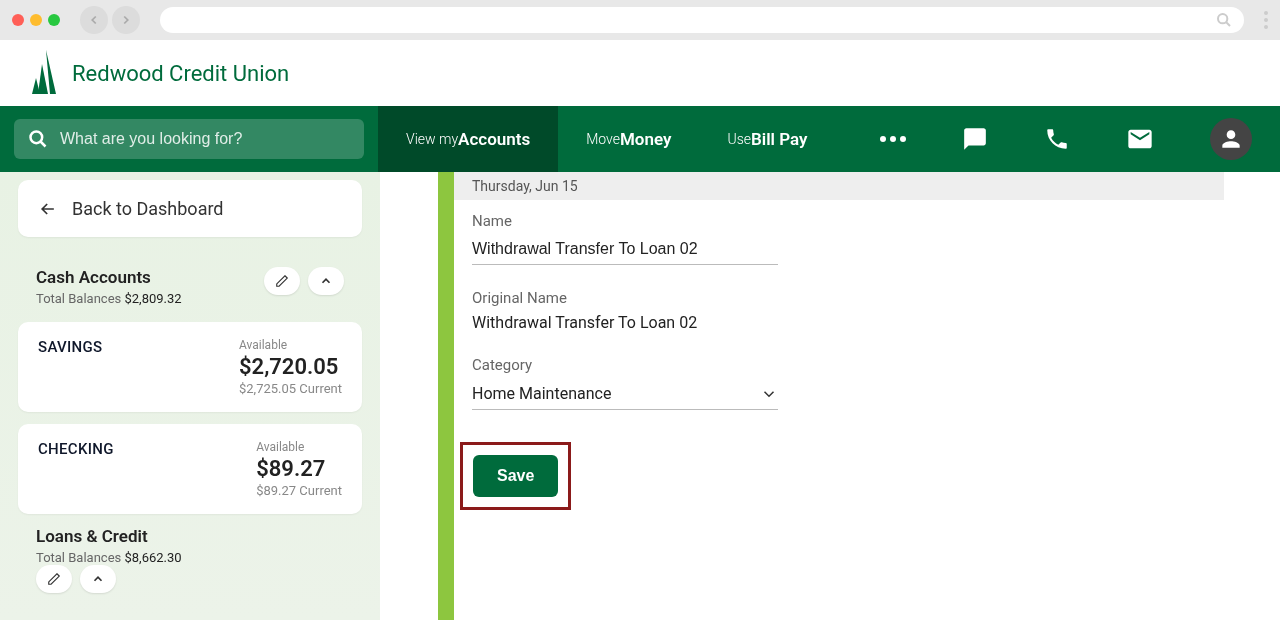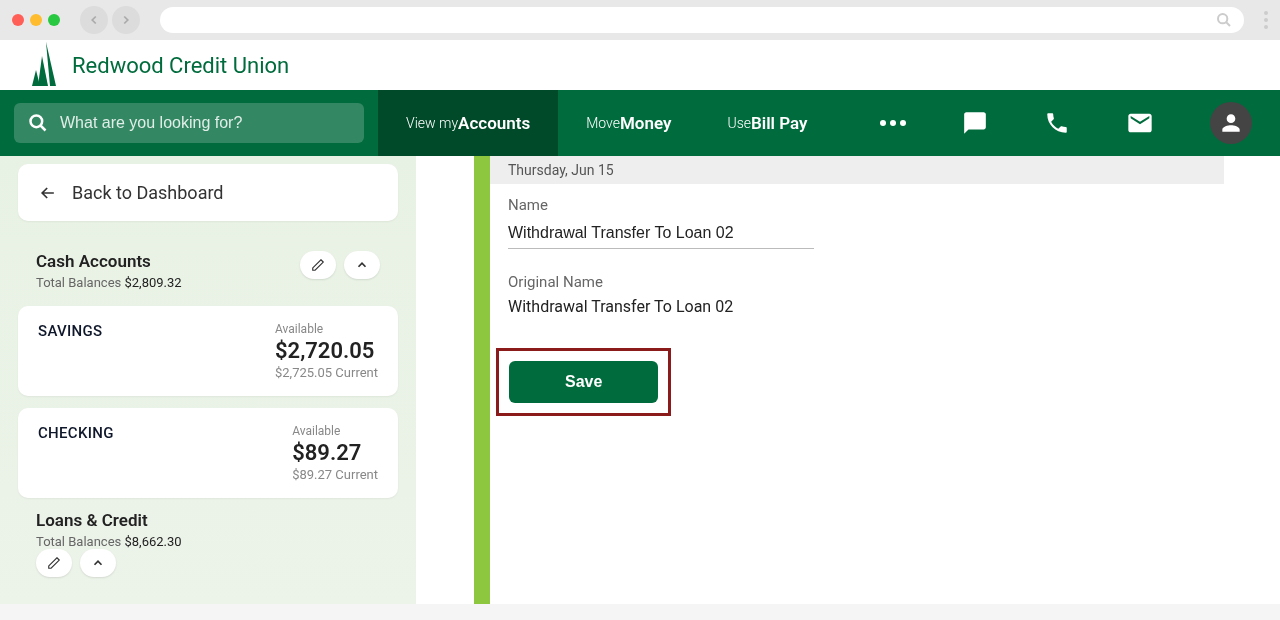--- a/index.html
+++ b/index.html
@@ -13,21 +13,21 @@
     .light.yellow { background: #febc2e; }
     .light.green { background: #28c840; }
     .nav-arrows { display: flex; gap: 4px; margin-left: 12px; }
     .nav-arrow { width: 28px; height: 28px; background: #dcdcdc; border-radius: 50%; display: flex; align-items: center; justify-content: center; color: #aaa; }
     .url-bar { flex: 1; height: 26px; background: #fff; border-radius: 13px; margin-left: 12px; display: flex; align-items: center; justify-content: flex-end; padding: 0 12px; }
     .url-search-icon { color: #ccc; }
     .browser-menu { display: flex; flex-direction: column; gap: 3px; margin-left: 12px; }
     .browser-menu .dot { width: 4px; height: 4px; background: #ccc; border-radius: 50%; }
     
     
-    .logo-bar { height: 50px; background: #fff; display: flex; padding: 0 30px; }
+    .logo-bar { height: 66px; background: #fff; display: flex; padding: 0 30px; }
     .logo { display: flex; align-items: center; gap: 10px; }
     .logo-mark { position: relative; width: 32px; height: 46px; }
     .logo-text { color: #006b3c; font-size: 22px; font-weight: 400; }
     
     
     .nav-bar { height: 66px; background: #006b3c; display: flex; align-items: stretch; }
     .search-container { padding: 13px 14px; }
     .search-box { width: 350px; height: 40px; background: rgba(255,255,255,0.2); border-radius: 6px; display: flex; align-items: center; padding: 0 14px; gap: 12px; }
     .search-icon-nav { color: #fff; }
     .search-input { background: transparent; border: none; outline: none; color: #fff; font-size: 16px; flex: 1; }
@@ -39,21 +39,21 @@
     .nav-tab .bottom { font-size: 17px; font-weight: 600; }
     .nav-spacer { flex: 1; }
     .nav-icons { display: flex; align-items: center; gap: 56px; padding-right: 28px; }
     .nav-icon { color: #fff; cursor: pointer; display: flex; align-items: center; }
     .more-dots { display: flex; gap: 4px; }
     .more-dots span { width: 6px; height: 6px; background: #fff; border-radius: 50%; }
     .avatar { width: 42px; height: 42px; background: #444; border-radius: 50%; display: flex; align-items: center; justify-content: center; }
     
     
     .main { display: flex; height: 448px; }
-    .sidebar { width: 416px; background: linear-gradient(180deg, #e8f2e4 0%, #ecf3e9 100%); padding: 8px 18px; overflow: hidden; }
+    .sidebar { width: 380px; background: linear-gradient(180deg, #e8f2e4 0%, #ecf3e9 100%); padding: 8px 18px; overflow: hidden; }
     .back-btn { background: #fff; border-radius: 10px; padding: 18px 20px; display: flex; align-items: center; gap: 14px; font-size: 18px; color: #333; box-shadow: 0 1px 2px rgba(0,0,0,0.05); cursor: pointer; margin-bottom: 30px; }
     .section-header { display: flex; justify-content: space-between; align-items: flex-start; padding: 0 18px; margin-bottom: 16px; }
     .section-title { font-size: 17px; font-weight: 600; color: #222; }
     .section-sub { font-size: 13px; color: #666; margin-top: 4px; }
     .section-sub .amt { color: #222; font-weight: 400; }
     .section-actions { display: flex; gap: 8px; }
     .circle-btn { width: 36px; height: 28px; background: #fff; border-radius: 14px; display: flex; align-items: center; justify-content: center; box-shadow: 0 1px 2px rgba(0,0,0,0.1); cursor: pointer; }
     .account-card { background: #fff; border-radius: 10px; padding: 16px 20px; display: flex; justify-content: space-between; margin-bottom: 12px; box-shadow: 0 1px 2px rgba(0,0,0,0.05); }
     .account-card .name { font-size: 15px; font-weight: 500; color: #0f172a; letter-spacing: 0.3px; }
     .account-card .right { text-align: left; }
@@ -64,21 +64,21 @@
     .content { flex: 1; background: #fff; position: relative; }
     .accent-bar { position: absolute; left: 58px; top: 0; bottom: 0; width: 16px; background: #8dc63f; }
     .date-header { background: #eee; padding: 6px 18px; font-size: 14px; color: #555; margin-left: 74px; margin-right: 56px; }
     .fields { margin-left: 92px; padding-top: 12px; }
     .field { margin-bottom: 24px; }
     .field-label { font-size: 15px; color: #666; margin-bottom: 6px; }
     .field-value { font-size: 16px; color: #222; }
     .field-input { width: 306px; border: none; border-bottom: 1px solid #bbb; padding: 4px 0 6px 0; font-size: 16px; color: #222; outline: none; }
     .field-select { width: 306px; border: none; border-bottom: 1px solid #bbb; padding: 4px 0 6px 0; font-size: 16px; color: #222; display: flex; justify-content: space-between; align-items: center; cursor: pointer; }
     .save-highlight { border: 3px solid #8b1a1a; padding: 10px; display: inline-block; margin-left: 80px; margin-top: 8px; }
-    .save-btn { background: #006b3c; color: #fff; border: none; border-radius: 6px; padding: 12px 56px; font-size: 16px; font-weight: 600; cursor: pointer; }
+    .save-btn { background: #006b3c; color: #fff; border: none; border-radius: 6px; padding: 12px 24px; font-size: 16px; font-weight: 600; cursor: pointer; }
     
     svg { display: block; }
   </style>
 </head>
 <body>
 
 <div class="browser-chrome">
   <div class="traffic-lights">
     <div class="light red"></div>
     <div class="light yellow"></div>
@@ -259,18 +259,27 @@
     <div class="date-header">Thursday, Jun 15</div>
     <div class="fields">
       <div class="field">
         <div class="field-label">Name</div>
         <input class="field-input" value="Withdrawal Transfer To Loan 02" style="">
       </div>
       <div class="field">
         <div class="field-label">Original Name</div>
         <div class="field-value">Withdrawal Transfer To Loan 02</div>
       </div>
+      <div class="field">
+        <div class="field-label">Category</div>
+        <div class="field-select">
+          <span>Home Maintenance</span>
+          <svg width="18" height="18" viewBox="0 0 24 24" fill="none" stroke="#333" stroke-width="2">
+              <path d="M6 9l6 6 6-6"></path>
+            </svg>
+        </div>
+      </div>
     </div>
     <div class="save-highlight">
       <button class="save-btn">Save</button>
     </div>
   </div>
 </div>
 
 </body></html>

